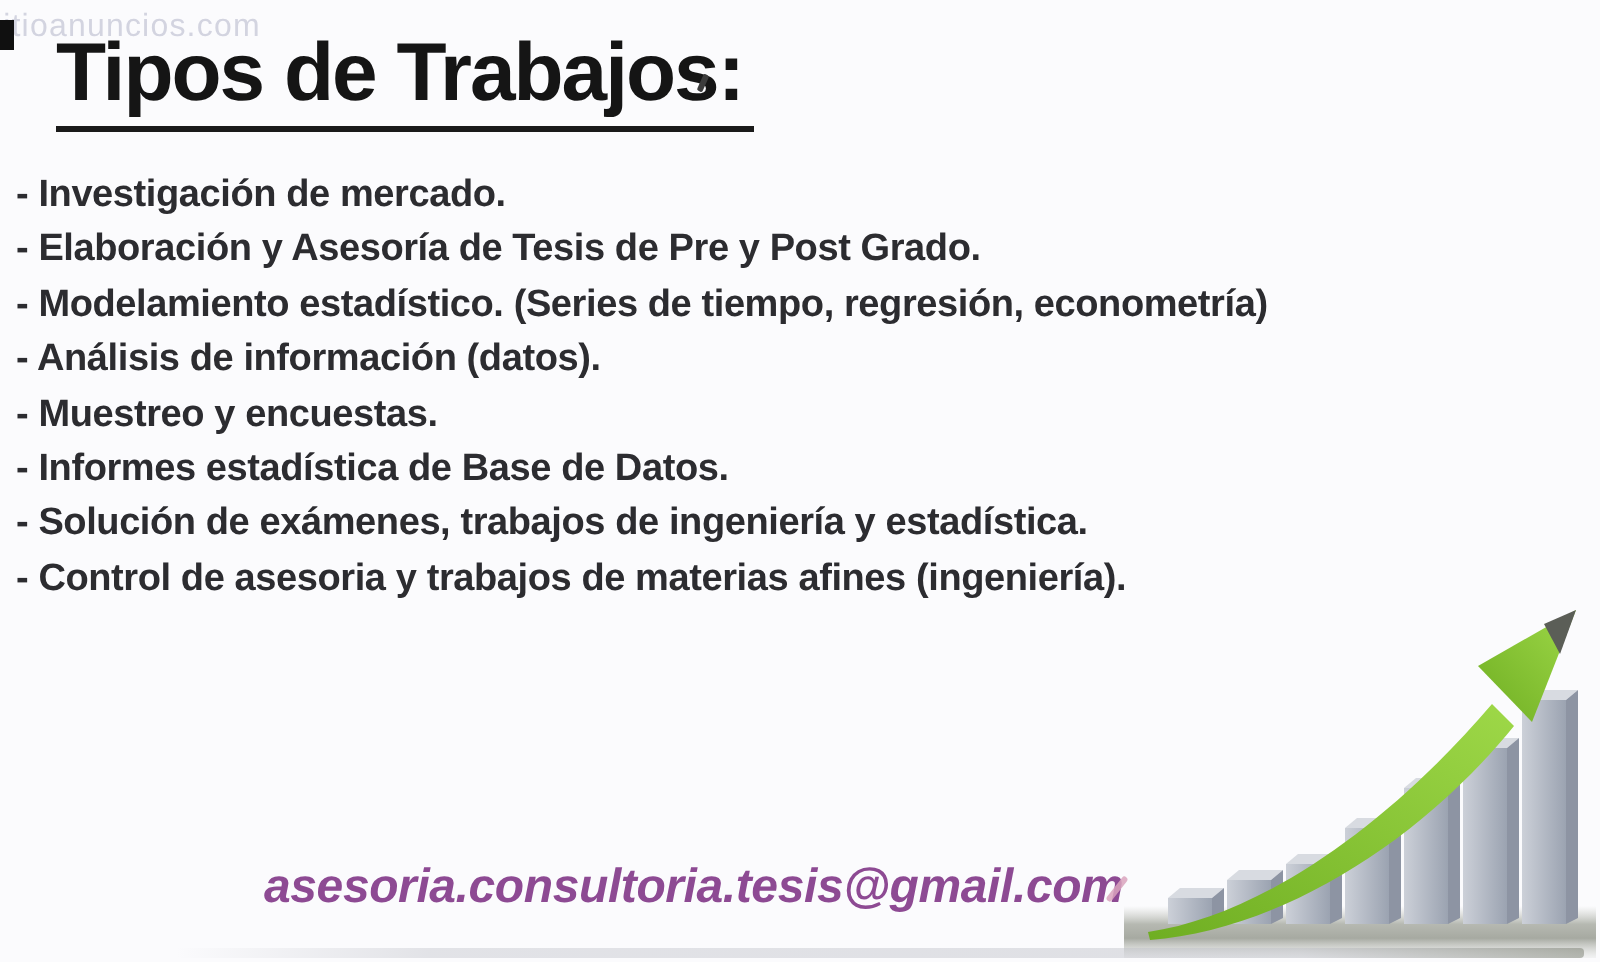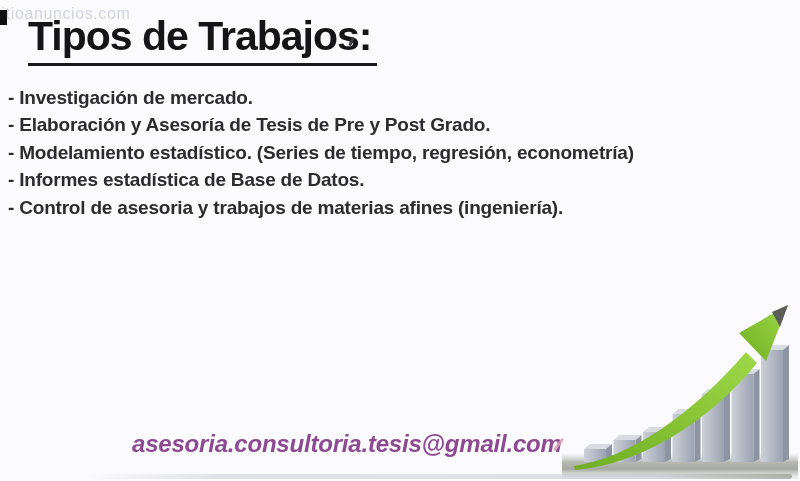--- a/index.html
+++ b/index.html
@@ -70,21 +70,24 @@
   <div class="watermark">sitioanuncios.com</div>
   <div class="scan-mark-left"></div>
 
   <h1 class="title">Tipos de Trabajos:</h1>
   <div class="scan-tick"></div>
 
   <ul class="services">
       <li>- Investigación de mercado.</li>
       <li>- Elaboración y Asesoría de Tesis de Pre y Post Grado.</li>
       <li>- Modelamiento estadístico. (Series de tiempo, regresión, econometría)</li>
+      <li>- Análisis de información (datos).</li>
+      <li>- Muestreo y encuestas.</li>
       <li>- Informes estadística de Base de Datos.</li>
+      <li>- Solución de exámenes, trabajos de ingeniería y estadística.</li>
       <li>- Control de asesoria y trabajos de materias afines (ingeniería).</li>
     </ul>
 
   <div class="email">asesoria.consultoria.tesis@gmail.com</div>
 
   <div class="chart">
     <svg width="240" height="186" viewBox="0 0 240 186" xmlns="http://www.w3.org/2000/svg">
       <defs>
         <linearGradient id="groundGrad" x1="0" y1="0" x2="0" y2="1">
           <stop offset="0%" stop-color="rgba(160,165,152,0)"></stop>

